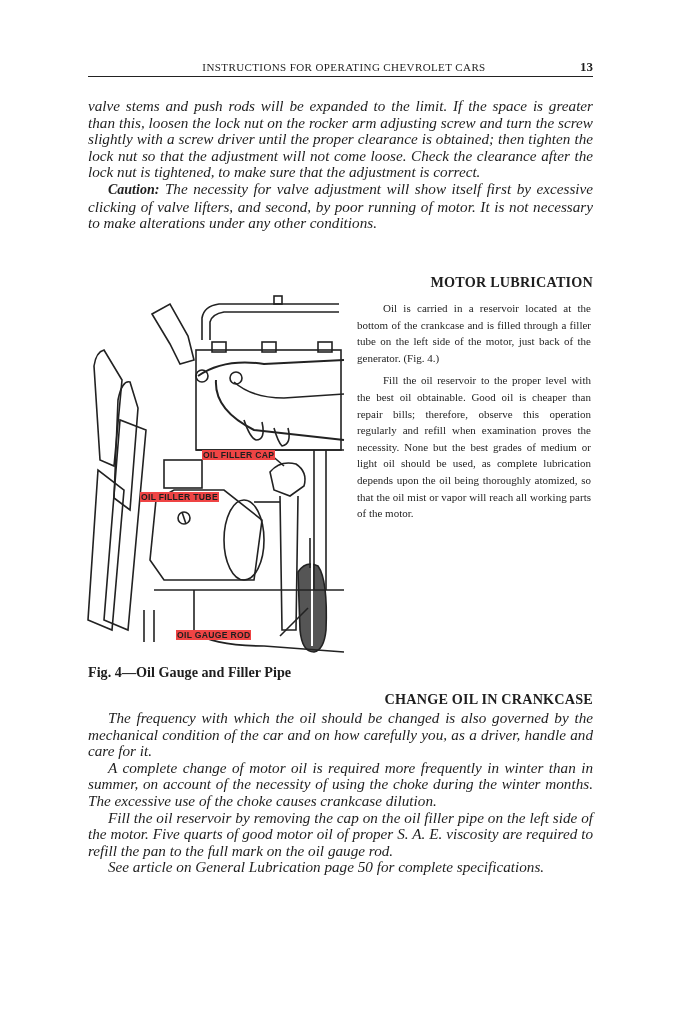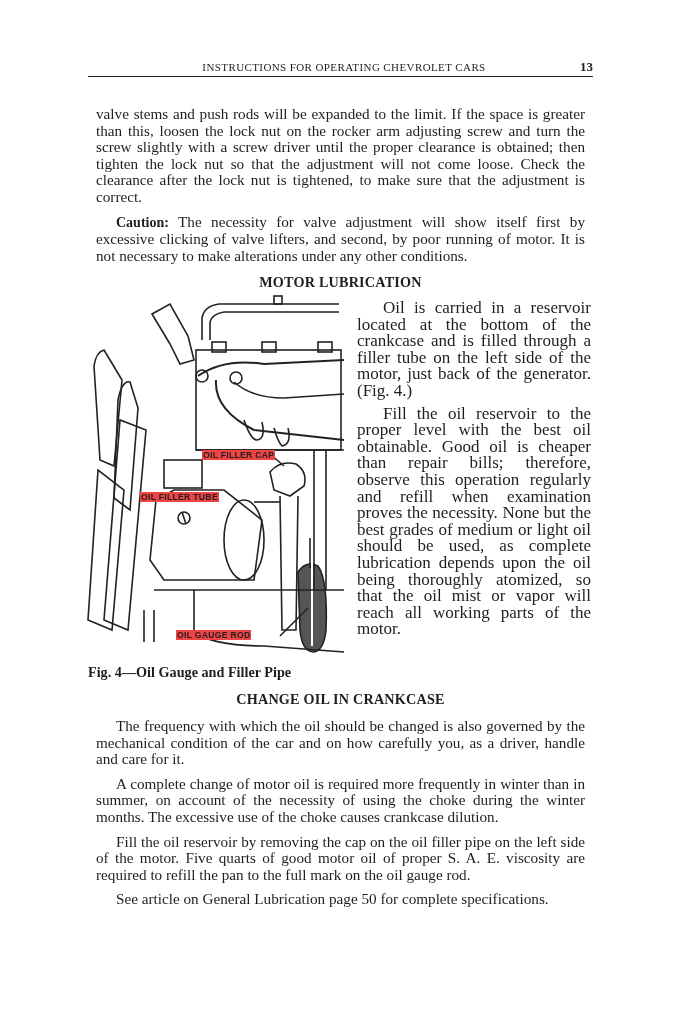--- a/index.html
+++ b/index.html
@@ -6,26 +6,26 @@
   body { width: 675px; height: 1024px; position: relative; overflow: hidden; }
   .page { position: absolute; left: 0; top: 0; width: 675px; height: 1024px; background: #ffffff;
           font-family: "Liberation Serif", "DejaVu Serif", serif; color: #1e1e1e; }
   .running-head { position: absolute; left: 88px; top: 60px; width: 505px; height: 16px;
           border-bottom: 1.6px solid #222; }
   .running-title { position: absolute; left: 96px; top: 1px; width: 320px; text-align: center;
           font-size: 11px; letter-spacing: 0.4px; }
   .page-number { position: absolute; right: 0; top: -1px; font-size: 13px; font-weight: bold; }
   .text { position: absolute; left: 88px; width: 505px; font-size: 15.2px; line-height: 16.6px;
           text-align: justify; }
-  .text p { margin: 8px; text-indent: 20px; }
+  .text p { margin: 0; text-indent: 20px; font-style: italic; }
   .text p.noindent { text-indent: 0; }
   .caution-label { font-weight: bold; font-size: 14px; }
-  .heading { position: absolute; left: 88px; width: 505px; text-align: center; font-weight: bold;
+  .heading { position: absolute; left: 88px; width: 505px; text-align: right; font-weight: bold;
           font-size: 14.2px; letter-spacing: 0.2px; }
-  .side-col { position: absolute; left: 357px; top: 300px; width: 234px; font-size: 17px;
+  .side-col { position: absolute; left: 357px; top: 300px; width: 234px; font-size: 11px;
           line-height: 16.6px; text-align: justify; }
   .side-col p { margin: 0; text-indent: 26px; }
   .side-col p + p { margin-top: 6px; }
   .figure { position: absolute; left: 84px; top: 290px; width: 262px; height: 372px; }
   .figure svg { position: absolute; left: 0; top: 0; }
   .fig-label { position: absolute; font-family: "Liberation Sans", "DejaVu Sans", sans-serif;
           font-size: 8.6px; font-weight: bold; letter-spacing: 0.3px; background: #ef4444; padding: 0 1px; }
   .fig-caption { position: absolute; left: 88px; top: 664px; font-weight: bold; font-size: 14.2px;
           font-family: "Liberation Serif", serif; }
 </style>

